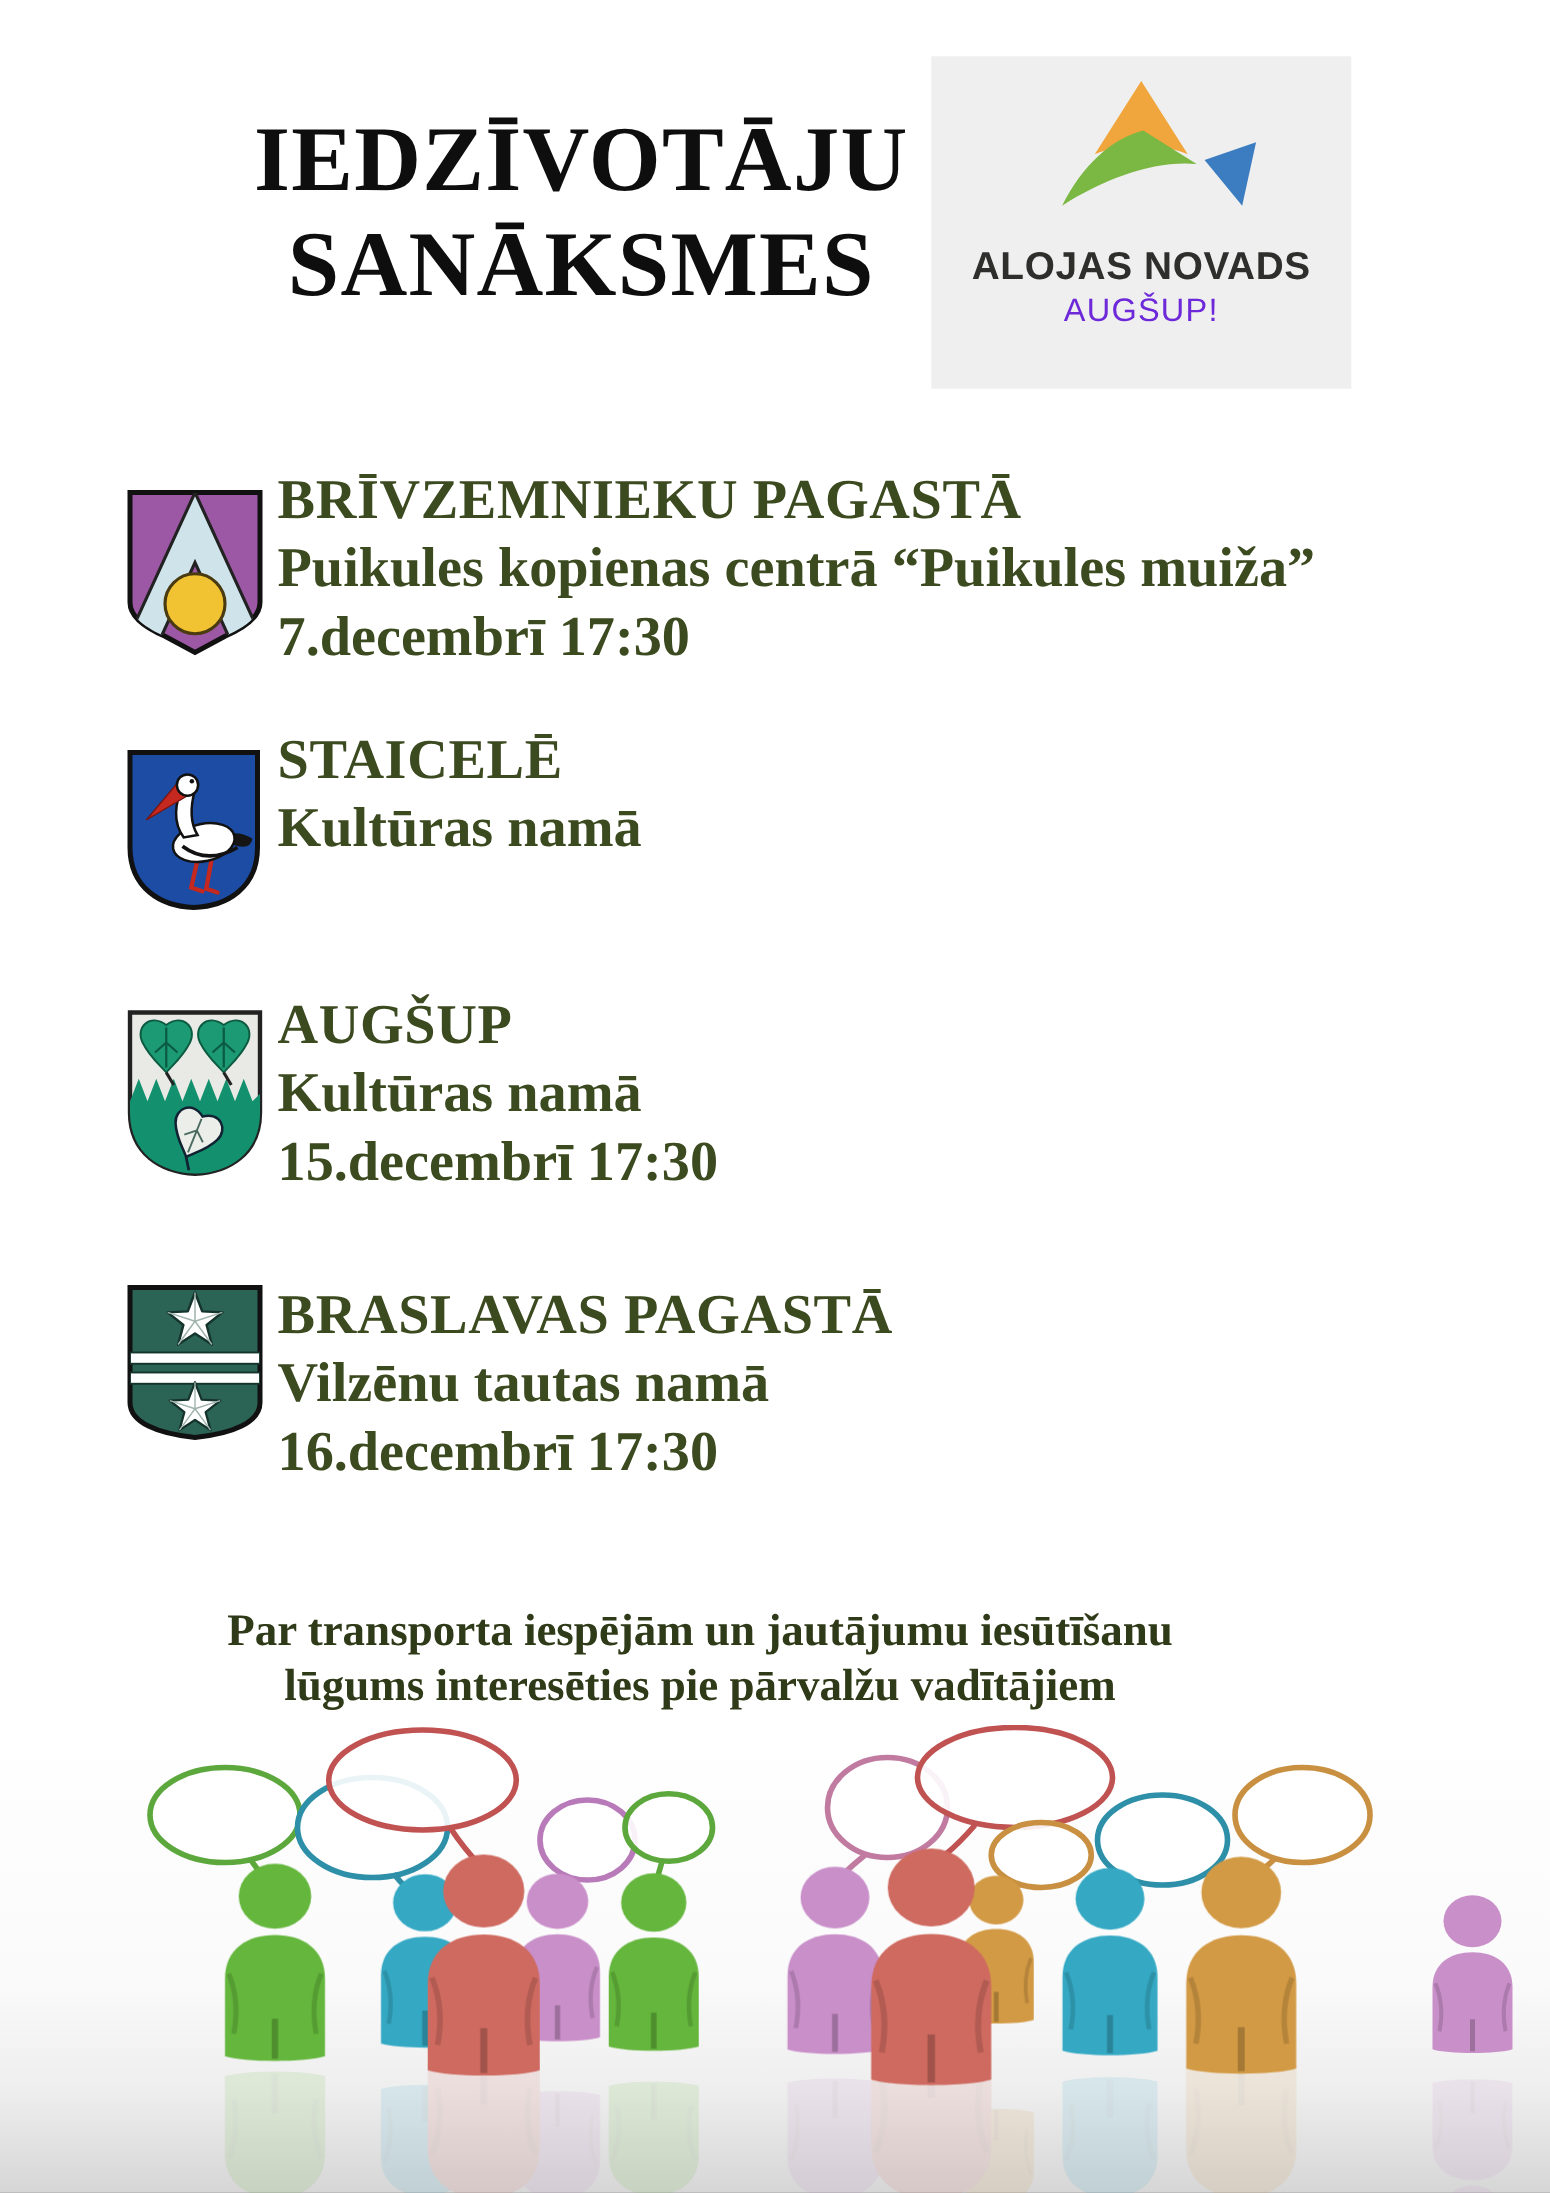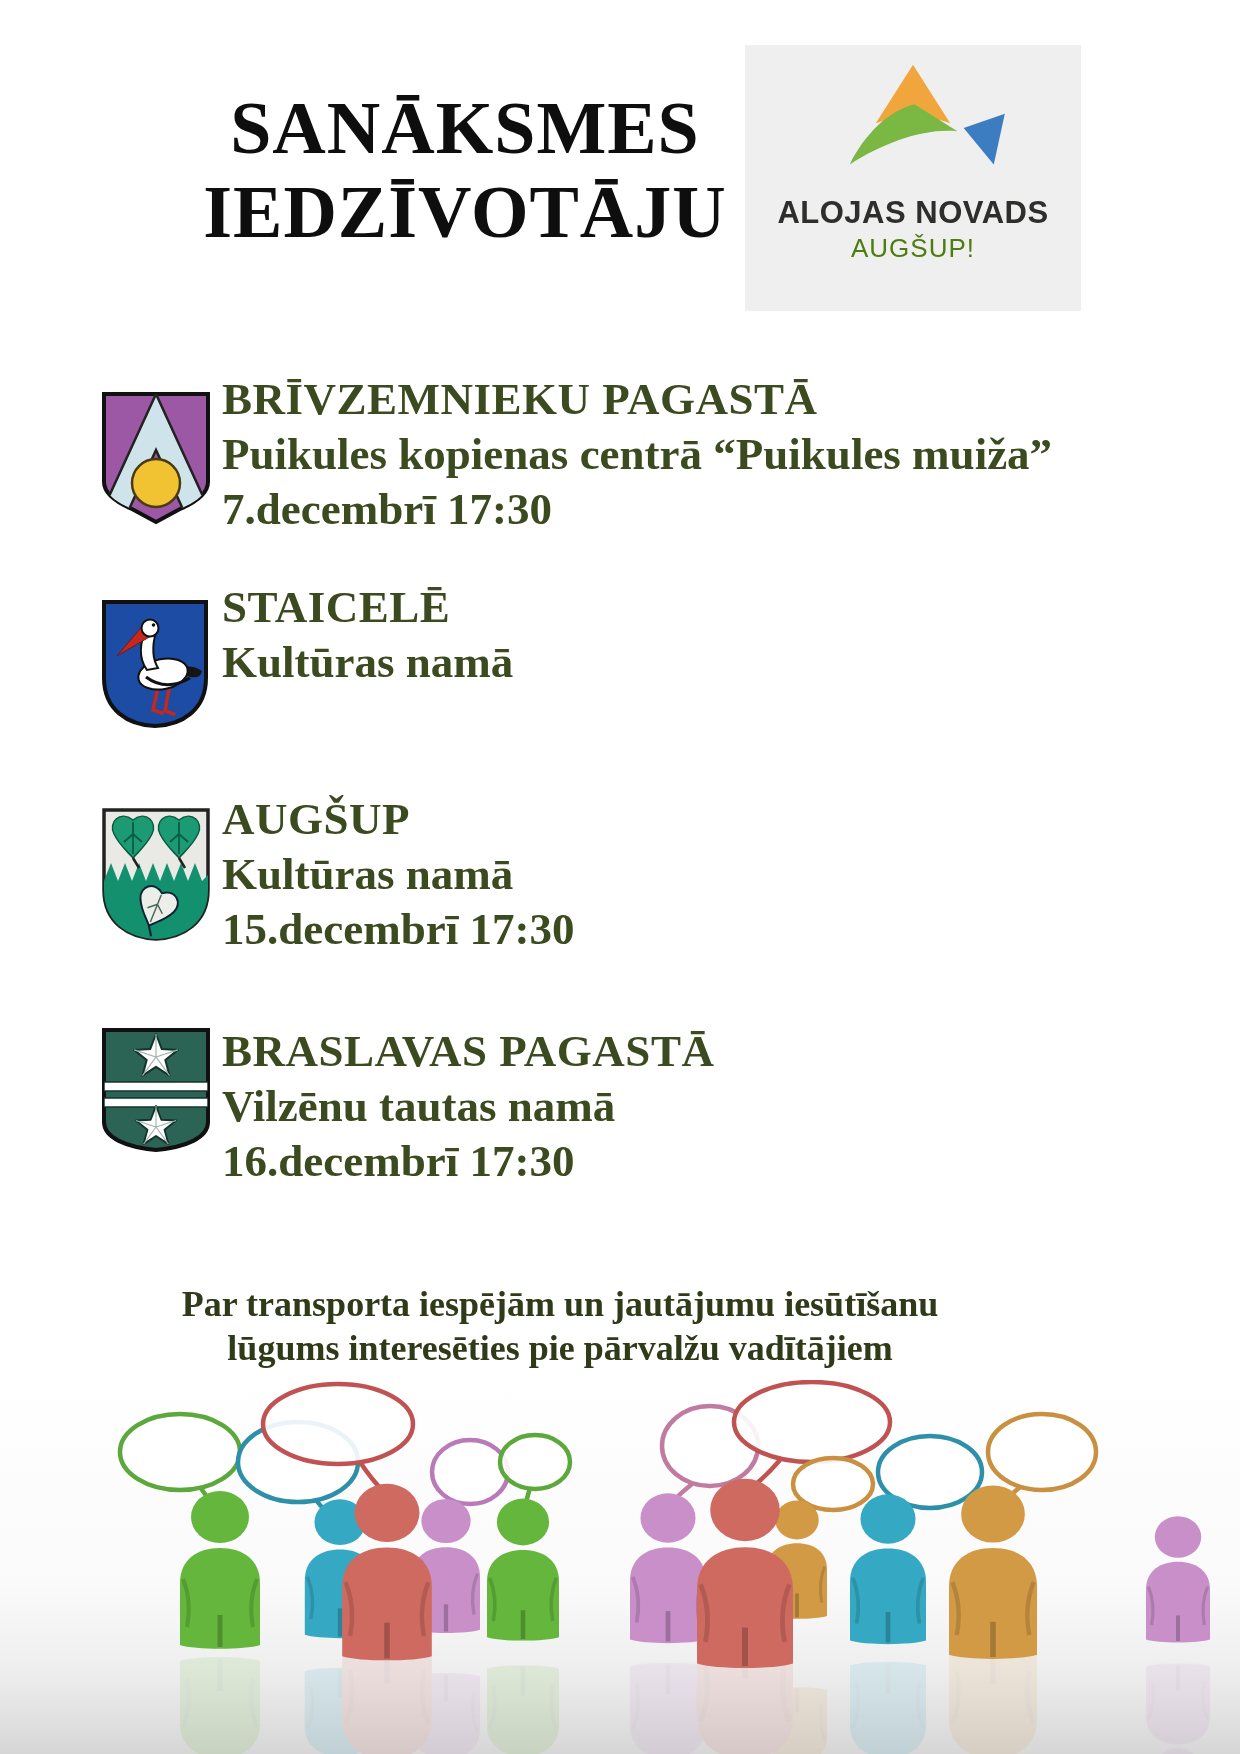--- a/index.html
+++ b/index.html
@@ -1,37 +1,37 @@
 <!DOCTYPE html>
 <html><head>
 <meta charset="utf-8">
 <style>
   html,body{margin:0;padding:0;background:#888;}
   .page{position:relative;width:1240px;height:1754px;background:#ffffff;margin:0 auto;overflow:hidden;font-family:"Liberation Serif", serif;}
   .title{position:absolute;left:135px;top:86px;width:660px;text-align:center;font-weight:bold;font-size:74px;line-height:84px;color:#0e0e0e;letter-spacing:1px;}
   .logo-box{position:absolute;left:745px;top:45px;width:336px;height:266px;background:#efefef;}
   .logo-mark{position:absolute;left:73px;top:16px;width:190px;height:112px;}
   .logo-org{position:absolute;left:0;top:150px;width:336px;text-align:center;font-family:"Liberation Sans", sans-serif;font-weight:bold;font-size:31px;letter-spacing:0.5px;color:#2e2e2c;}
-  .logo-tagline{position:absolute;left:0;top:188px;width:336px;text-align:center;font-family:"Liberation Sans", sans-serif;font-weight:400;font-size:26px;letter-spacing:1px;color:#4d7c0f;}
+  .logo-tagline{position:absolute;left:0;top:188px;width:336px;text-align:center;font-family:"Liberation Sans", sans-serif;font-weight:400;font-size:26px;letter-spacing:1px;color:#6d28d9;}
   .crest{position:absolute;left:100px;}
   .event-text{position:absolute;left:222px;color:#3c4a20;font-size:45px;line-height:55px;white-space:nowrap;}
   .event-place{font-weight:bold;letter-spacing:0.5px;}
   .event-venue{font-weight:bold;}
   .event-date{font-weight:bold;}
   .footer-note{position:absolute;left:60px;top:1258px;width:1000px;text-align:center;font-weight:bold;font-size:36px;line-height:44px;color:#2f3a18;margin-top:24px;}
   .people{position:absolute;left:0;top:1380px;width:1240px;height:374px;}
 </style>
 </head>
 <body>
 
 <div class="page">
 
   <div class="title">
+    <div>IEDZĪVOTĀJU</div>
     <div>SANĀKSMES</div>
-    <div>IEDZĪVOTĀJU</div>
   </div>
 
   <div class="logo-box">
     <svg class="logo-mark" viewBox="0 0 240 140">
       <path d="M120,4 L167,78 C136,66 104,66 73,78 Z" fill="#F0A63C"></path>
       <path d="M40,130 C60,90 90,62 122,54 L176,88 C134,84 84,102 40,130 Z" fill="#7BB843"></path>
       <path d="M184,84 L236,66 L222,130 Z" fill="#3B7DC0"></path>
     </svg>
     <div class="logo-org">ALOJAS NOVADS</div>
     <div class="logo-tagline">AUGŠUP!</div>

